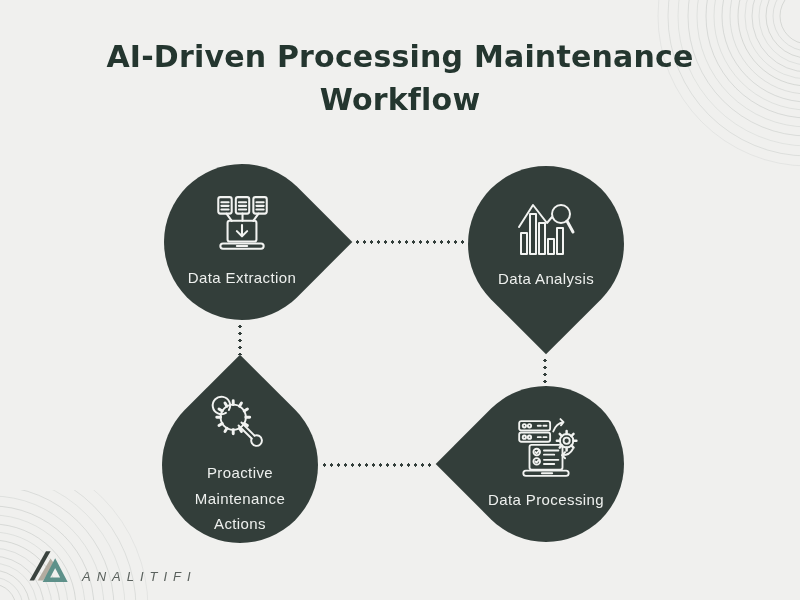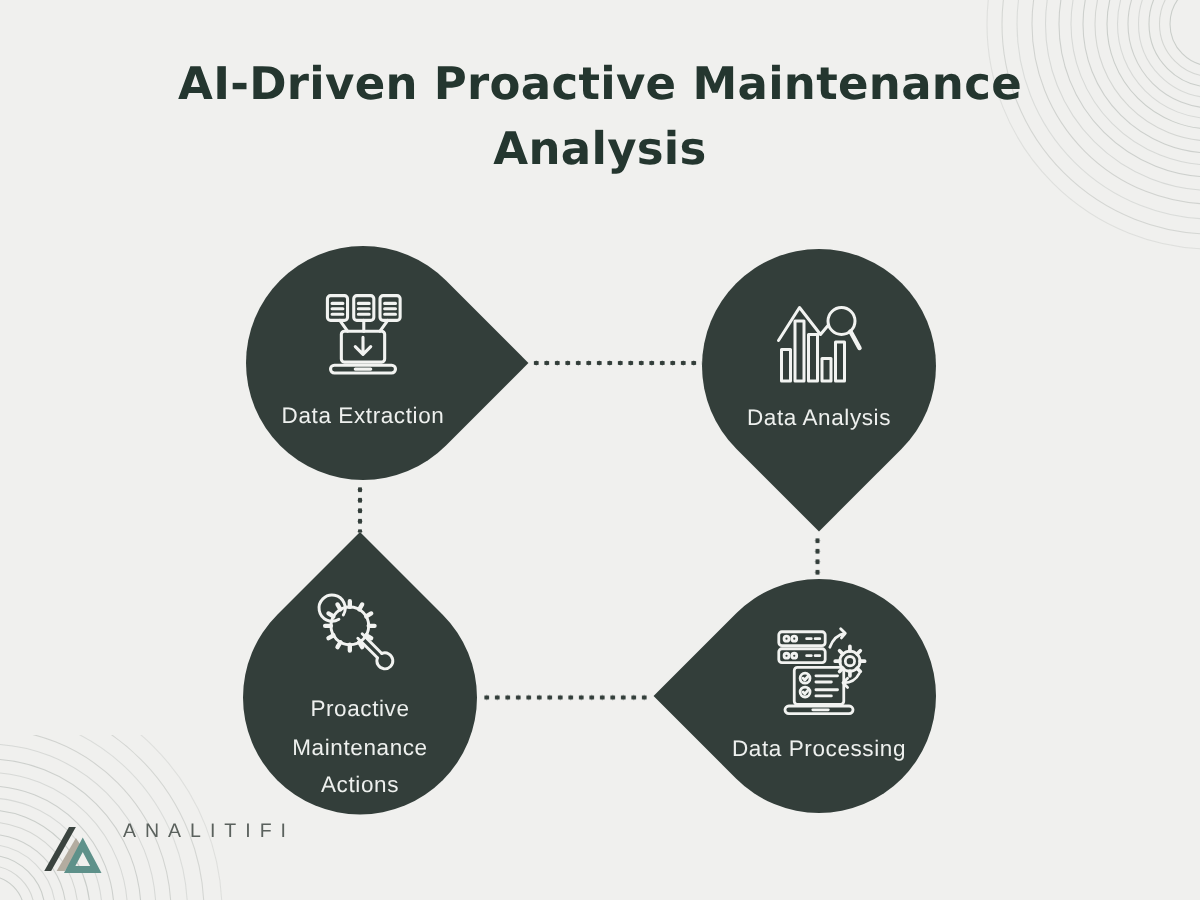--- a/index.html
+++ b/index.html
@@ -24,21 +24,21 @@
   .dots-v{position:absolute;width:4px;
           background-image:radial-gradient(circle,#333e3a 1.6px,transparent 1.7px);
           background-size:4px 7px;background-position:center top;background-repeat:repeat-y;}
   #conn-top{left:354px;top:240px;width:114px;}
   #conn-right{left:543px;top:357px;height:30px;}
   #conn-bottom{left:321px;top:463px;width:113px;}
   #conn-left{left:238px;top:323px;height:32px;}
   .swirl{position:absolute;pointer-events:none;}
   #swirl-tr{top:0;right:0;}
   #swirl-bl{left:0;bottom:0;}
-  .logo{position:absolute;left:24px;bottom:16px;display:flex;align-items:flex-start;gap:14px;}
+  .logo{position:absolute;left:24px;bottom:16px;display:flex;align-items:flex-end;gap:14px;font-style:italic;}
   .logo-text{font-size:13px;letter-spacing:6px;color:#5a615d;font-weight:400;}
 </style>
 </head>
 <body>
 
 <div class="canvas">
 
   <svg id="swirl-tr" class="swirl" width="150" height="170" viewBox="0 0 150 170" fill="none">
     <g stroke="#aab0ab" stroke-width="0.7">
       <circle cx="158" cy="16" r="28" opacity=".55"></circle>
@@ -73,21 +73,21 @@
         <circle cx="-8" cy="118" r="93" opacity=".35"></circle>
       <circle cx="-8" cy="118" r="102" opacity=".5"></circle>
         <circle cx="-8" cy="118" r="112" opacity=".35"></circle>
       <circle cx="-8" cy="118" r="122" opacity=".45"></circle>
         <circle cx="-8" cy="118" r="133" opacity=".3"></circle>
       <circle cx="-8" cy="118" r="144" opacity=".4"></circle>
         <circle cx="-8" cy="118" r="156" opacity=".25"></circle>
     </g>
   </svg>
 
-  <h1 class="title">AI-Driven Proactive Maintenance Analysis</h1>
+  <h1 class="title">AI-Driven Processing Maintenance Workflow</h1>
 
   <div id="conn-top" class="dots-h"></div>
   <div id="conn-right" class="dots-v"></div>
   <div id="conn-bottom" class="dots-h"></div>
   <div id="conn-left" class="dots-v"></div>
 
   <div id="node-extraction" class="node">
     <div class="node-inner">
       <span class="node-icon">
         <svg width="66" height="66" viewBox="0 0 64 64" fill="none" stroke="#f2f3f1" stroke-width="2" stroke-linecap="round" stroke-linejoin="round">

